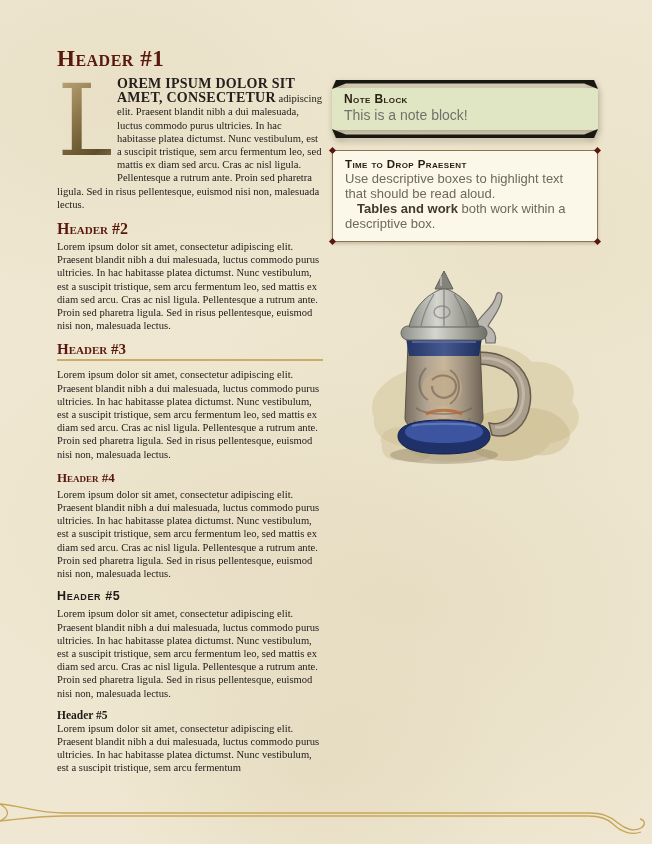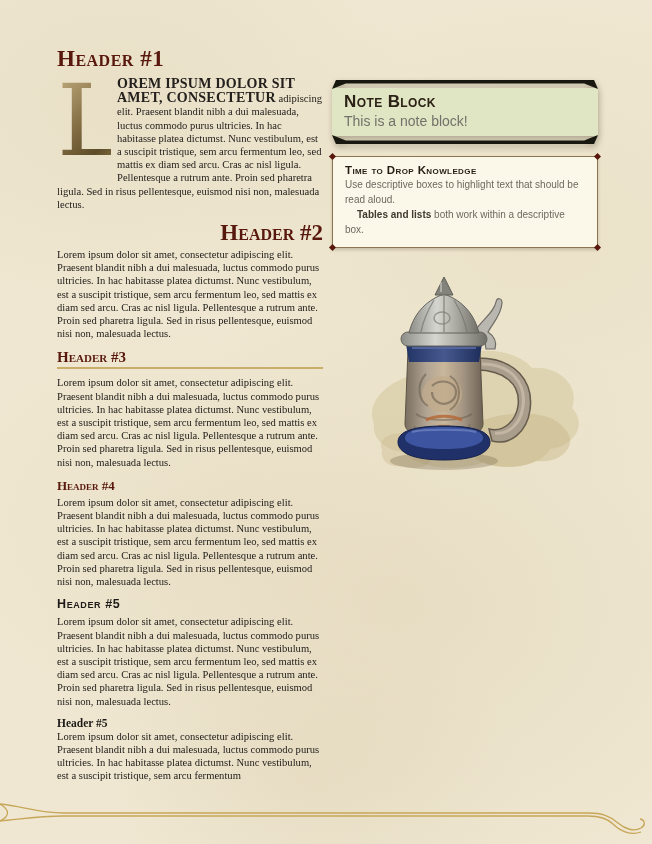--- a/index.html
+++ b/index.html
@@ -17,21 +17,21 @@
     font-family:"Liberation Serif", serif;
     color:#24201d;
   }
   .col{position:absolute;top:46px;width:266px;}
   .col-left{left:57px;}
   .col-right{left:332px;padding-top:24px;}
 
   h1,h2,h3,h4,h5,h6{margin:0;padding:0;font-weight:700;}
   .h-serif{font-variant:small-caps;color:#58180D;font-family:"Liberation Serif",serif;}
   h1.h-serif{font-size:23px;letter-spacing:.5px;margin-bottom:5px;}
-  h2.h-serif{font-size:23px;margin-top:9px;margin-bottom:2px;text-align:right;}
+  h2.h-serif{font-size:16px;margin-top:9px;margin-bottom:2px;}
   h3.h-serif{font-size:15px;margin-top:7px;margin-bottom:7px;border-bottom:2px solid #c9ad6a;padding-bottom:1px;}
   h4.h-serif{font-size:13px;margin-bottom:2px;}
   h5.h-sans{font-family:"Liberation Sans",sans-serif;font-variant:small-caps;font-size:12.5px;color:#1d1a17;letter-spacing:.6px;margin-top:9px;margin-bottom:4px;}
   h6.h-bold{font-size:11.5px;color:#1d1a17;margin-top:8px;margin-bottom:1px;}
 
   p.body-text{
     font-size:10.6px;line-height:13.2px;margin:0 0 9px 0;
     text-align:left;
   }
   .lead-smallcaps{text-transform:uppercase;font-size:14px;letter-spacing:.25px;font-weight:700;}
@@ -57,21 +57,21 @@
   .note-bar{display:block;width:100%;height:9px;}
   .note-bar polygon{fill:#181810;}
   .note-body{
     background:#e0e5c4;
     padding:4px 12px 7px 12px;
     margin-top:-1px;margin-bottom:-1px;
   }
   .note-title{
     font-family:"Liberation Sans",sans-serif;
     font-variant:small-caps;font-weight:700;
-    font-size:17px;color:#2b2115;letter-spacing:.4px;
+    font-size:12px;color:#2b2115;letter-spacing:.4px;
   }
   .note-text{
     font-family:"Liberation Sans",sans-serif;
     font-size:14px;color:#73726a;margin-top:1px;
   }
 
   
   .desc-box{
     position:relative;
     background:#fbf7e9;
@@ -89,21 +89,21 @@
   .desc-dot.bl{bottom:-3px;left:-3px;}
   .desc-dot.br{bottom:-3px;right:-3px;}
   .desc-title{
     font-family:"Liberation Sans",sans-serif;
     font-variant:small-caps;font-weight:700;
     font-size:11.5px;color:#241c12;letter-spacing:.4px;
     margin-bottom:2px;
   }
   .desc-text{
     font-family:"Liberation Sans",sans-serif;
-    font-size:10px;line-height:14.5px;color:#6e695e;
+    font-size:13px;line-height:14.5px;color:#6e695e;
   }
   .desc-indent{margin-top:1px;text-indent:12px;}
   .desc-bold{font-weight:700;color:#403a2f;}
 
   .stein-wrap{margin:26px 0 0 14px;width:245px;height:205px;}
 
   .footer-flourish{position:absolute;left:0;bottom:6px;width:652px;height:38px;}
 </style>
 </head>
 <body>
@@ -148,23 +148,23 @@
       <svg class="note-bar" viewBox="0 0 270 9" preserveAspectRatio="none">
         <polygon points="0,0 4,9 266,9 270,0 256,5.5 14,5.5"></polygon>
       </svg>
     </div>
 
     <div class="desc-box">
       <span class="desc-dot tl"></span>
       <span class="desc-dot tr"></span>
       <span class="desc-dot bl"></span>
       <span class="desc-dot br"></span>
-      <div class="desc-title">Time to Drop Knowledge</div>
+      <div class="desc-title">Time to Drop Praesent</div>
       <div class="desc-text">Use descriptive boxes to highlight text that should be read aloud.</div>
-      <div class="desc-text desc-indent"><span class="desc-bold">Tables and lists</span><span> both work within a descriptive box.</span></div>
+      <div class="desc-text desc-indent"><span class="desc-bold">Tables and work</span><span> both work within a descriptive box.</span></div>
     </div>
 
     <div class="stein-wrap">
       <svg viewBox="0 0 245 205" width="245" height="205">
         <defs>
           <linearGradient id="bodyGrad" x1="0" y1="0" x2="1" y2="0">
             <stop offset="0" stop-color="#796e60"></stop>
             <stop offset="0.28" stop-color="#b2a593"></stop>
             <stop offset="0.5" stop-color="#c9b79b"></stop>
             <stop offset="0.75" stop-color="#a39482"></stop>

